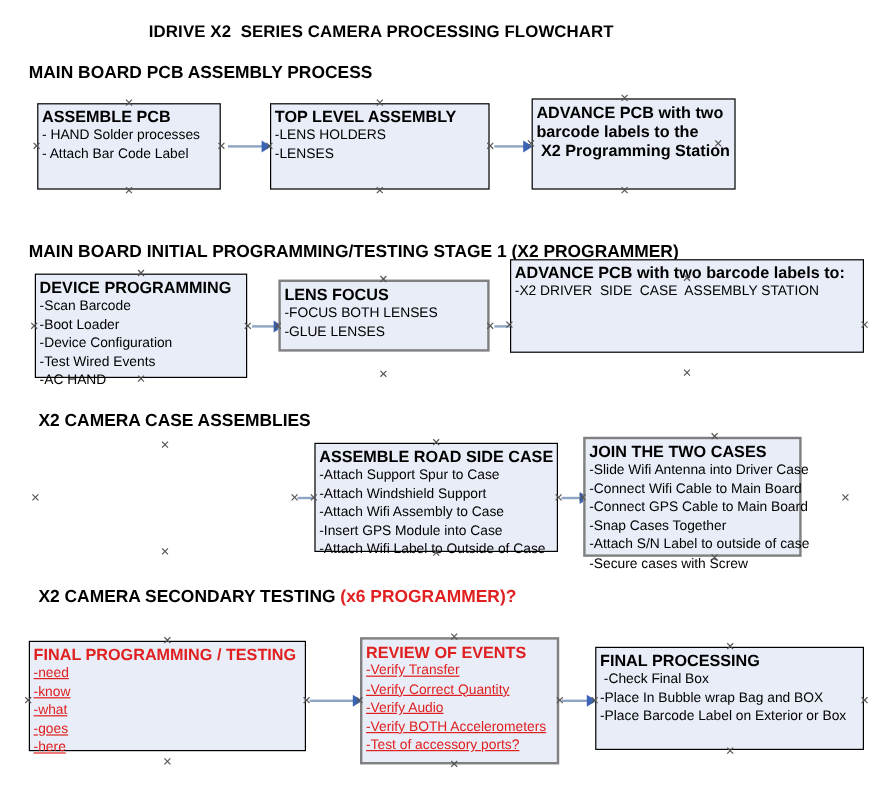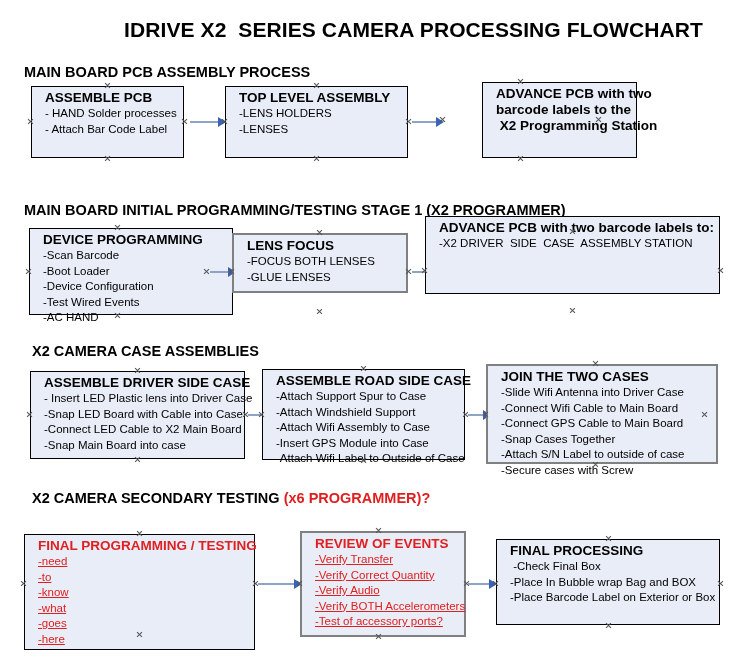--- a/index.html
+++ b/index.html
@@ -17,21 +17,21 @@
     width: 747px;
     height: 662px;
     background: #ffffff;
     overflow: hidden;
   }
 
   
   .doc-title {
     position: absolute;
     font-weight: bold;
-    font-size: 21px;
+    font-size: 14px;
     letter-spacing: 0.1px;
     color: #000000;
     white-space: pre;
   }
   .section-title {
     position: absolute;
     font-weight: bold;
     font-size: 14.5px;
     color: #000000;
     white-space: pre;
@@ -39,21 +39,21 @@
   .section-title .accent {
     color: #e02020;
   }
 
   
   .node {
     position: absolute;
     box-sizing: border-box;
     background: #e8edf7;
     border: 1.5px solid #000000;
-    padding: 3px 4px 2px 13px;
+    padding: 3px 4px 2px 3px;
     overflow: visible;
   }
   .node.selected {
     border: 2.5px solid #808080;
   }
   .node .node-title {
     font-weight: bold;
     font-size: 13.5px;
     line-height: 16px;
     color: #000000;
@@ -112,21 +112,21 @@
     border-left: 8px solid #3a63b5;
   }
 </style>
 </head>
 <body>
 
 <div id="canvas">
 
   <div class="doc-title" style="left:124px; top:18px;">IDRIVE X2  SERIES CAMERA PROCESSING FLOWCHART</div>
 
-  <div class="section-title" style="left:24px; top:64px;">MAIN BOARD PCB ASSEMBLY PROCESS</div>
+  <div class="section-title" style="left:24px; top:53px;">MAIN BOARD PCB ASSEMBLY PROCESS</div>
 
   <div class="node" style="left:31px; top:86px; width:153px; height:72px;">
     <div class="node-title">ASSEMBLE PCB</div>
     <div class="node-line">- HAND Solder processes</div>
     <div class="node-line">- Attach Bar Code Label</div>
   </div>
   <div class="handle" style="left:104px; top:82px;"></div>
   <div class="handle" style="left:104px; top:155px;"></div>
   <div class="handle" style="left:27px; top:118px;"></div>
   <div class="handle" style="left:181px; top:118px;"></div>
@@ -144,33 +144,33 @@
   <div class="handle" style="left:313px; top:82px;"></div>
   <div class="handle" style="left:313px; top:155px;"></div>
   <div class="handle" style="left:221px; top:118px;"></div>
   <div class="handle" style="left:405px; top:118px;"></div>
 
   <div class="connector" style="left:412px; top:116px; width:32px;">
     <div class="shaft"></div>
     <div class="head"></div>
   </div>
 
-  <div class="node" style="left:443px; top:82px; width:155px; height:76px;margin-left:39px;">
+  <div class="node" style="left:443px; top:82px; width:170px; height:76px;">
     <div class="node-title">ADVANCE PCB with two</div>
     <div class="node-title">barcode labels to the</div>
     <div class="node-title"> X2 Programming Station</div>
   </div>
   <div class="handle" style="left:517px; top:78px;"></div>
   <div class="handle" style="left:517px; top:155px;"></div>
   <div class="handle" style="left:439px; top:116px;"></div>
   <div class="handle" style="left:595px; top:116px;"></div>
 
   <div class="section-title" style="left:24px; top:202px;">MAIN BOARD INITIAL PROGRAMMING/TESTING STAGE 1 (X2 PROGRAMMER)</div>
 
-  <div class="node" style="left:29px; top:228px; width:204px; height:87px;">
+  <div class="node" style="left:29px; top:228px; width:177px; height:87px;">
     <div class="node-title">DEVICE PROGRAMMING</div>
     <div class="node-line">-Scan Barcode</div>
     <div class="node-line">-Boot Loader</div>
     <div class="node-line">-Device Configuration</div>
     <div class="node-line">-Test Wired Events</div>
     <div class="node-line">-AC HAND</div>
   </div>
   <div class="handle" style="left:114px; top:224px;"></div>
   <div class="handle" style="left:114px; top:312px;"></div>
   <div class="handle" style="left:25px; top:268px;"></div>
@@ -200,27 +200,20 @@
     <div class="node-title">ADVANCE PCB with two barcode labels to:</div>
     <div class="node-line">-X2 DRIVER  SIDE  CASE  ASSEMBLY STATION</div>
   </div>
   <div class="handle" style="left:569px; top:228px;"></div>
   <div class="handle" style="left:569px; top:307px;"></div>
   <div class="handle" style="left:421px; top:267px;"></div>
   <div class="handle" style="left:717px; top:267px;"></div>
 
   <div class="section-title" style="left:32px; top:343px;">X2 CAMERA CASE ASSEMBLIES</div>
 
-  <div class="node" style="left:30px; top:371px; width:215px; height:88px;">
-    <div class="node-title">ASSEMBLE DRIVER SIDE CASE</div>
-    <div class="node-line">- Insert LED Plastic lens into Driver Case</div>
-    <div class="node-line">-Snap LED Board with Cable into Case</div>
-    <div class="node-line">-Connect LED Cable to X2 Main Board</div>
-    <div class="node-line">-Snap Main Board into case</div>
-  </div>
   <div class="handle" style="left:134px; top:367px;"></div>
   <div class="handle" style="left:134px; top:456px;"></div>
   <div class="handle" style="left:26px; top:411px;"></div>
   <div class="handle" style="left:242px; top:411px;"></div>
 
   <div class="connector" style="left:248px; top:409px; width:23px;">
     <div class="shaft"></div>
     <div class="head"></div>
   </div>
 
@@ -235,40 +228,39 @@
   <div class="handle" style="left:360px; top:365px;"></div>
   <div class="handle" style="left:360px; top:457px;"></div>
   <div class="handle" style="left:258px; top:411px;"></div>
   <div class="handle" style="left:462px; top:411px;"></div>
 
   <div class="connector" style="left:468px; top:409px; width:23px;">
     <div class="shaft"></div>
     <div class="head"></div>
   </div>
 
-  <div class="node selected" style="left:486px; top:364px; width:232px; height:100px;">
+  <div class="node selected" style="left:486px; top:364px; width:182px; height:100px;">
     <div class="node-title">JOIN THE TWO CASES</div>
     <div class="node-line">-Slide Wifi Antenna into Driver Case</div>
     <div class="node-line">-Connect Wifi Cable to Main Board</div>
     <div class="node-line">-Connect GPS Cable to Main Board</div>
     <div class="node-line">-Snap Cases Together</div>
     <div class="node-line">-Attach S/N Label to outside of case</div>
     <div class="node-line">-Secure cases with Screw</div>
   </div>
   <div class="handle" style="left:592px; top:360px;"></div>
   <div class="handle" style="left:592px; top:461px;"></div>
   <div class="handle" style="left:482px; top:411px;"></div>
   <div class="handle" style="left:701px; top:411px;"></div>
 
   <div class="section-title" style="left:32px; top:490px;"><span>X2 CAMERA SECONDARY TESTING </span><span class="accent">(x6 PROGRAMMER)?</span></div>
 
-  <div class="node red" style="left:24px; top:534px; width:231px; height:116px;">
+  <div class="node red" style="left:24px; top:534px; width:231px; height:92px;">
     <div class="node-title">FINAL PROGRAMMING / TESTING</div>
     <div class="node-line">-need</div>
-    <div class="node-line">-to</div>
     <div class="node-line">-know</div>
     <div class="node-line">-what</div>
     <div class="node-line">-goes</div>
     <div class="node-line">-here</div>
   </div>
   <div class="handle" style="left:136px; top:530px;"></div>
   <div class="handle" style="left:136px; top:631px;"></div>
   <div class="handle" style="left:20px; top:580px;"></div>
   <div class="handle" style="left:252px; top:580px;"></div>
 

